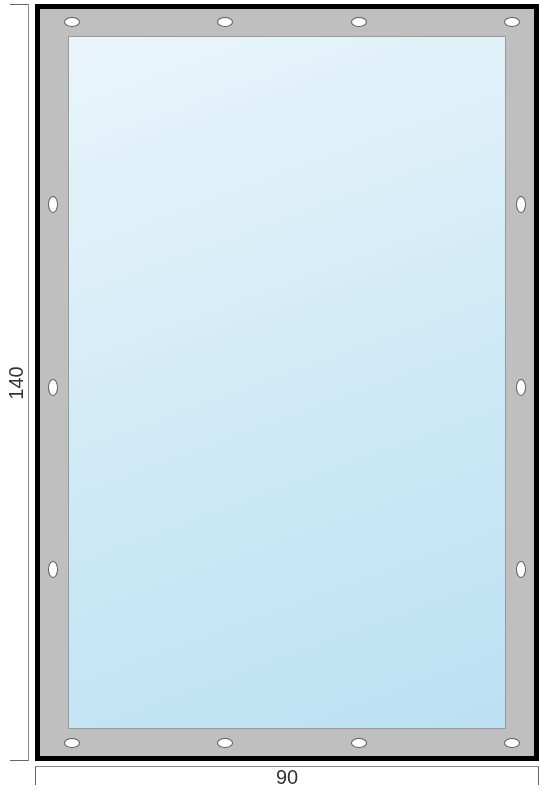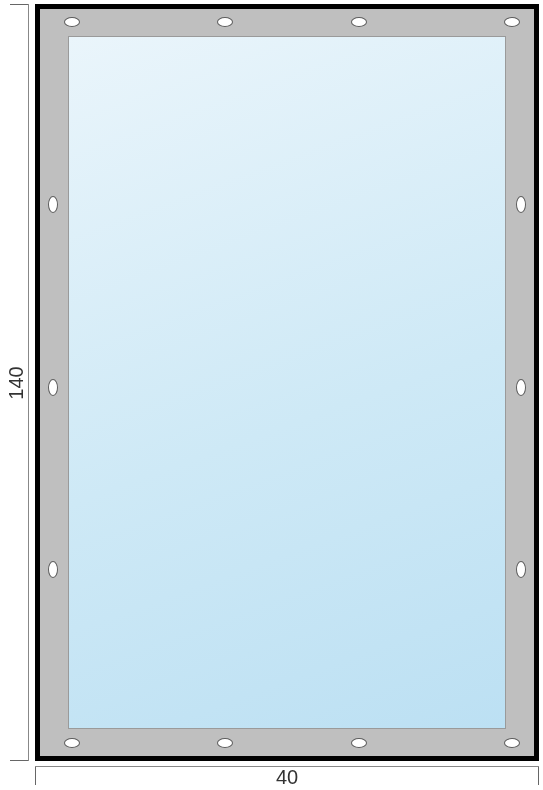--- a/index.html
+++ b/index.html
@@ -144,16 +144,16 @@
     <div class="line"></div>
     <div class="tick" style="top:0"></div>
     <div class="tick" style="bottom:0"></div>
     <div class="label">140</div>
   </div>
 
   <div class="dim-x">
     <div class="line"></div>
     <div class="tick" style="left:0"></div>
     <div class="tick" style="right:0"></div>
-    <div class="label">40</div>
+    <div class="label">90</div>
   </div>
 
 </div>
 
 </body></html>

